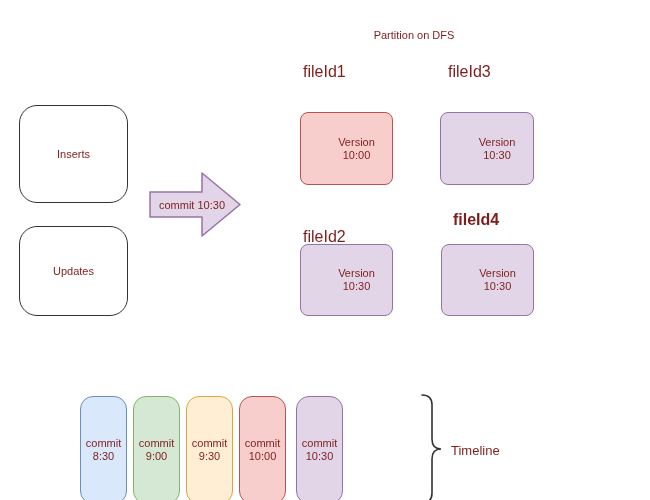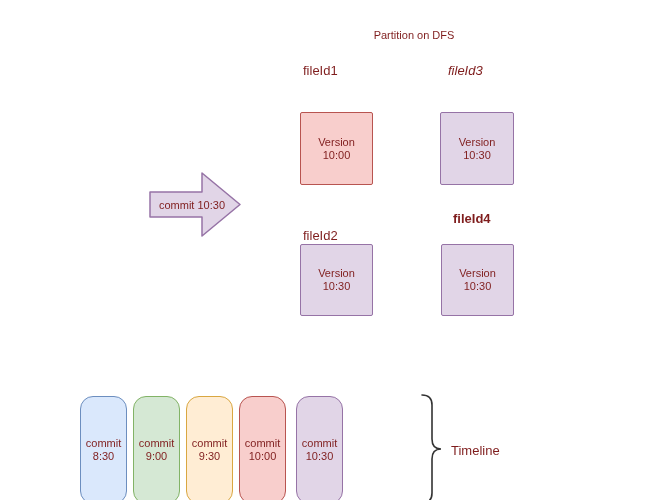--- a/index.html
+++ b/index.html
@@ -25,22 +25,22 @@
     background:#ffffff;border:1px solid #333333;border-radius:18px;
   }
   .source-inserts{top:81px;height:96px;}
   .source-updates{top:202px;height:88px;}
 
   
   .arrow-svg{left:148px;top:147px;width:95px;height:68px;}
   .arrow-label{left:152px;top:175px;width:80px;text-align:center;font-size:11px;}
 
   
-  .file-label{width:70px;font-size:13px;}
-  .version-box{border:1px solid;border-radius:2px;}
+  .file-label{width:70px;font-size:16px;}
+  .version-box{border:1px solid;border-radius:8px;padding-left:20px;}
   .version-box .txt{text-align:center;}
 
   
   .tl-box{
     top:372px;width:45px;height:106px;
     border:1px solid;border-radius:13px;
   }
   .tl-label{left:451px;top:419px;font-size:13px;}
   .brace-svg{left:418px;top:368px;width:26px;height:114px;}
 
@@ -52,33 +52,39 @@
   .c-purple{background:#E1D5E7;border-color:#9673A6;}
   .c-gray  {background:#B4C6D7;border-color:#56718D;}
 </style>
 </head>
 <body>
 
 <div id="canvas">
 
   <div class="abs title">Partition on DFS</div>
 
+  <div class="abs source-box source-inserts center">
+    <span class="txt">Inserts</span>
+  </div>
+  <div class="abs source-box source-updates center">
+    <span class="txt">Updates</span>
+  </div>
 
   <svg class="abs arrow-svg" viewBox="0 0 95 68">
     <polygon points="2,21 54,21 54,2 92,33.5 54,65 54,46 2,46" fill="#E1D5E7" stroke="#9673A6" stroke-width="1.5" stroke-linejoin="round"></polygon>
   </svg>
   <div class="abs arrow-label">commit 10:30</div>
 
   <div class="abs file-label" style="left:303px;top:39px;">fileId1</div>
   <div class="abs version-box c-red center" style="left:300px;top:88px;width:71px;height:71px;">
     <span class="txt">Version
 10:00</span>
   </div>
 
-  <div class="abs file-label" style="left:448px;top:39px;font-style:italic;">fileId3</div>
+  <div class="abs file-label" style="left:448px;top:39px;">fileId3</div>
   <div class="abs version-box c-purple center" style="left:440px;top:88px;width:72px;height:71px;">
     <span class="txt">Version
 10:30</span>
   </div>
 
   <div class="abs file-label" style="left:303px;top:204px;">fileId2</div>
   <div class="abs version-box c-purple center" style="left:300px;top:220px;width:71px;height:70px;">
     <span class="txt">Version
 10:30</span>
   </div>

